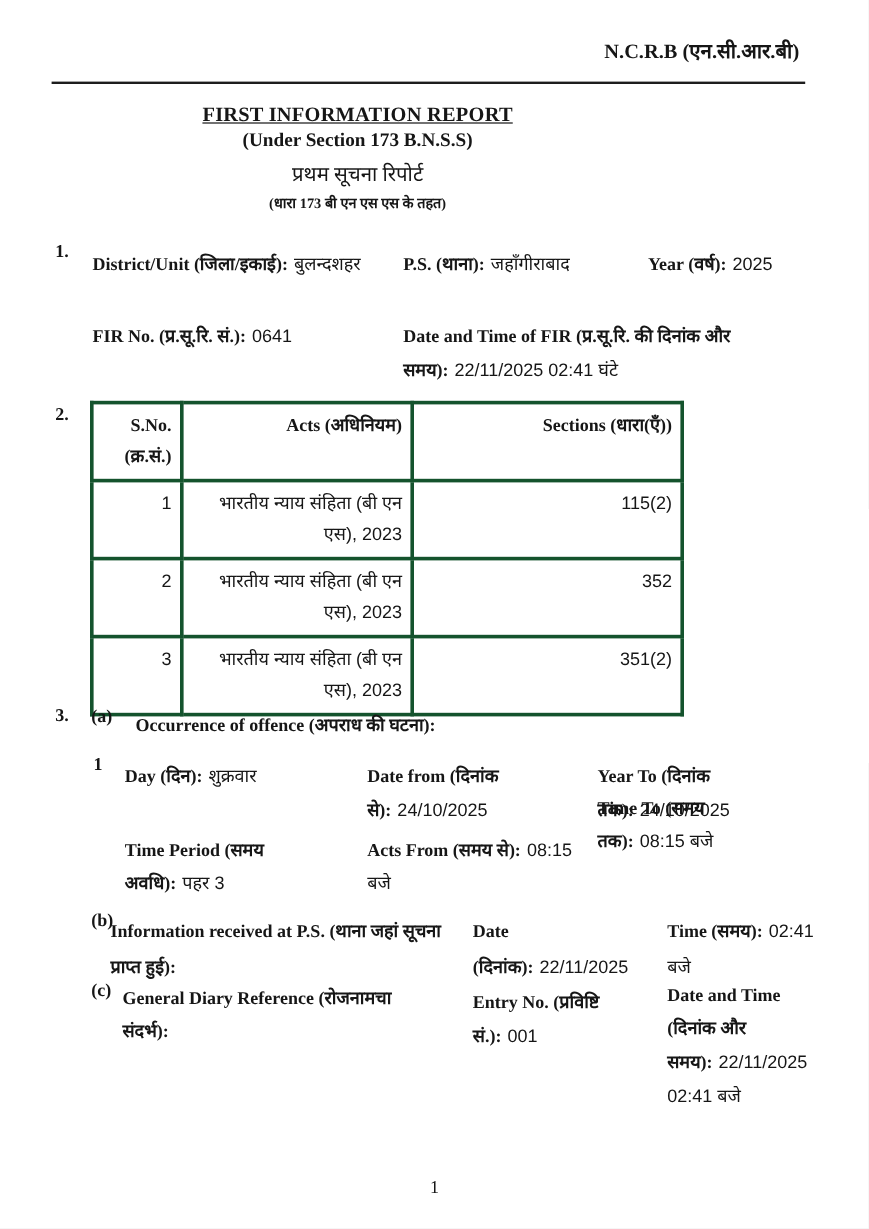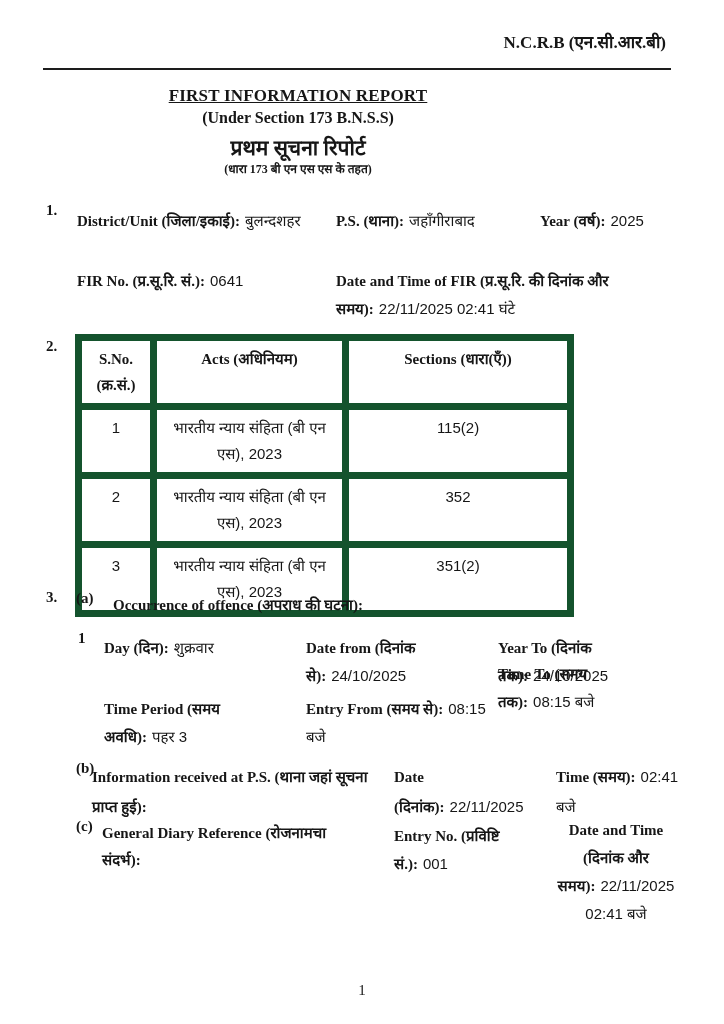--- a/index.html
+++ b/index.html
@@ -43,37 +43,37 @@
     position: absolute;
     top: 68px;
     left: 43px;
     width: 628px;
     height: 0;
     border-top: 2px solid #1d1d1d;
   }
   .title-block { position: absolute; left: 0; width: 596px; text-align: center; }
   .t-main { top: 86px; font-weight: bold; font-size: 17px; text-decoration: underline; letter-spacing: 0.2px; }
   .t-sub { top: 109px; font-weight: bold; font-size: 16px; }
-  .t-hi { top: 133px; font-weight: bold; font-size: 21px; }
+  .t-hi { top: 133px; font-weight: normal; font-size: 17px; }
   .t-hi2 { top: 160px; font-weight: bold; font-size: 12px; }
 
   table.acts {
     position: absolute;
     top: 334px;
     left: 75px;
     width: 492px;
     border-collapse: collapse;
     table-layout: fixed;
   }
   table.acts th, table.acts td {
-    border: 7px solid #14532d;
+    border: 3px solid #14532d;
     vertical-align: top;
     padding: 5px 7px;
     line-height: 26px;
-    text-align: center;
+    text-align: right;
   }
   table.acts th { font-size: 15px; font-weight: bold; height: 56px; }
   table.acts td { height: 62px; }
   col.c-sno { width: 75px; }
   col.c-act { width: 192px; }
   col.c-sec { width: 225px; }
   td.sno { text-align: center; }
   .cell-val { font-family: "Liberation Sans", "DejaVu Sans", sans-serif; font-size: 15px; }
 
   .footer-page {
@@ -168,39 +168,39 @@
     <span class="lbl">Date from (दिनांक से):</span><span class="val">24/10/2025</span>
   </div>
   <div class="field" style="top:634px; left:498px; width:160px;">
     <span class="lbl">Year To (दिनांक तक):</span><span class="val">24/10/2025</span>
   </div>
 
   <div class="field" style="top:695px; left:104px; width:175px;">
     <span class="lbl">Time Period (समय अवधि):</span><span class="val">पहर 3</span>
   </div>
   <div class="field" style="top:695px; left:306px; width:186px;">
-    <span class="lbl">Entry From (समय से):</span><span class="val">08:15 बजे</span>
+    <span class="lbl">Acts From (समय से):</span><span class="val">08:15 बजे</span>
   </div>
   <div class="field" style="top:660px; left:498px; width:160px;">
     <span class="lbl">Time To (समय तक):</span><span class="val">08:15 बजे</span>
   </div>
 
   <div class="secnum" style="top:760px; left:76px;">(b)</div>
   <div class="field lbl" style="top:762px; left:92px; width:292px; line-height:30px;">Information received at P.S. (थाना जहां सूचना प्राप्त हुई):</div>
   <div class="field" style="top:762px; left:394px; width:140px; line-height:30px;">
     <span class="lbl">Date (दिनांक):</span><span class="val">22/11/2025</span>
   </div>
   <div class="field" style="top:762px; left:556px; width:140px; line-height:30px;">
     <span class="lbl">Time (समय):</span><span class="val">02:41 बजे</span>
   </div>
 
   <div class="secnum" style="top:818px; left:76px;">(c)</div>
   <div class="field lbl" style="top:820px; left:102px; width:265px;">General Diary Reference (रोजनामचा संदर्भ):</div>
   <div class="field" style="top:822px; left:394px; width:155px;">
     <span class="lbl">Entry No. (प्रविष्टि सं.):</span><span class="val">001</span>
   </div>
-  <div class="field" style="top:816px; left:556px; width:120px;text-align:center;">
+  <div class="field" style="top:816px; left:556px; width:120px;">
     <span class="lbl">Date and Time (दिनांक और समय):</span><span class="val">22/11/2025 02:41 बजे</span>
   </div>
 
   <div class="footer-page">1</div>
 
 </div>
 
 </body></html>

